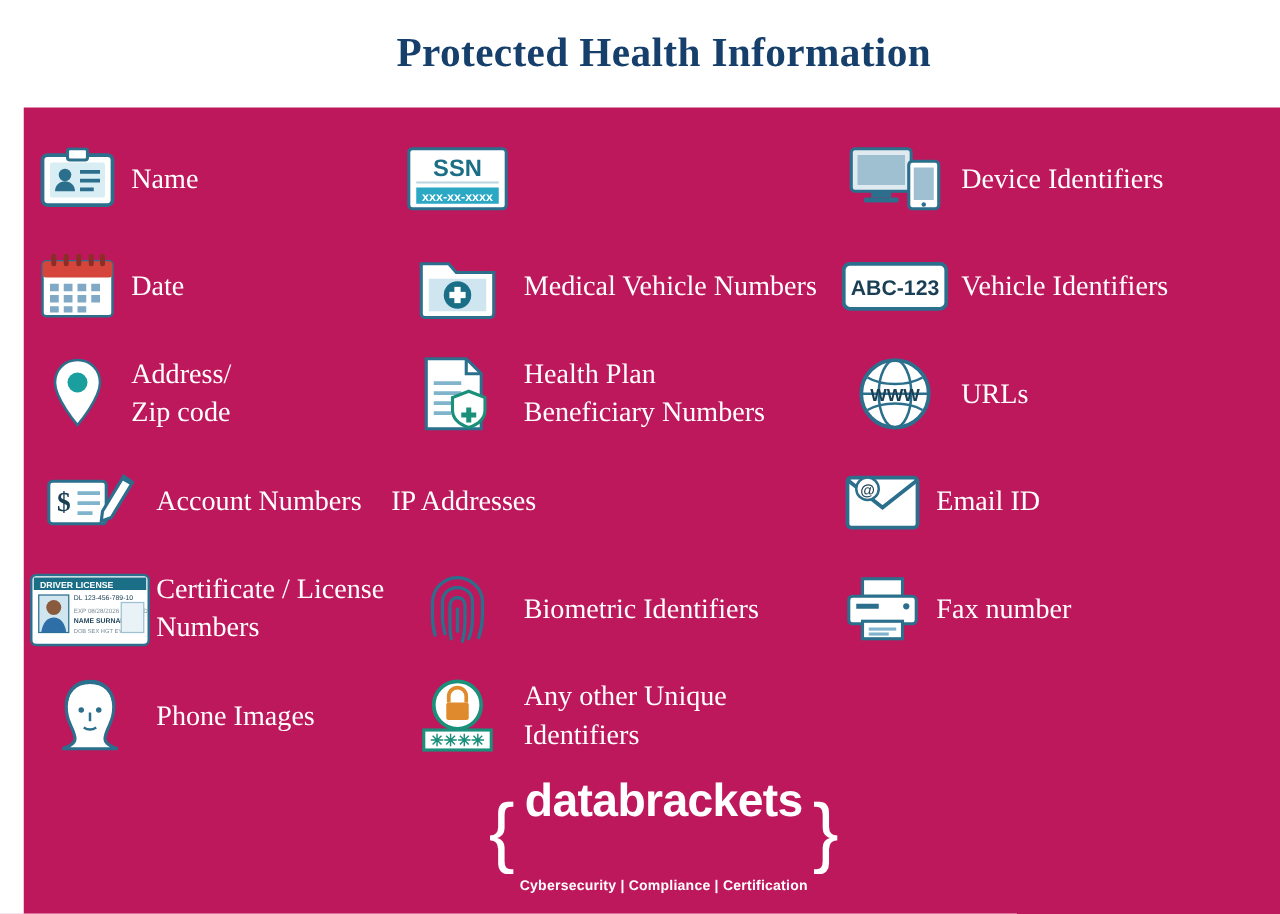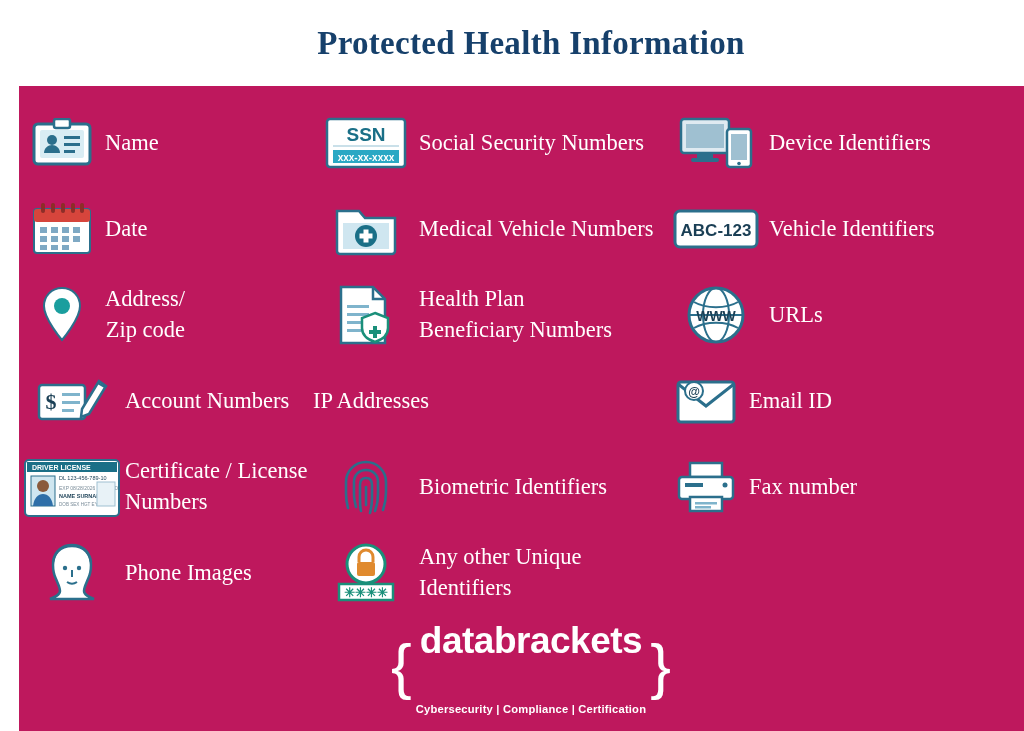--- a/index.html
+++ b/index.html
@@ -141,22 +141,20 @@
       <div class="cell col2">
         <div class="icon-wrap">
           <svg width="82" height="52" viewBox="0 0 82 52">
             <rect x="2" y="2" width="78" height="48" rx="3" fill="#ffffff" stroke="#2b6f8c" stroke-width="2.5"></rect>
             <text x="41" y="24" font-family="Liberation Sans, sans-serif" font-size="19" font-weight="bold" fill="#1a6f87" text-anchor="middle">SSN</text>
             <line x1="8" y1="29" x2="74" y2="29" stroke="#b9d6e2" stroke-width="1.5"></line>
             <rect x="8" y="33" width="66" height="13" fill="#2aa8c4"></rect>
             <text x="41" y="43.5" font-family="Liberation Sans, sans-serif" font-size="10" font-weight="bold" fill="#ffffff" text-anchor="middle">xxx-xx-xxxx</text>
           </svg>
         </div>
-        <div class="label">Social Security
-Numbers</div>
       </div>
 
       <div class="cell col3">
         <div class="icon-wrap">
           <svg width="78" height="56" viewBox="0 0 78 56">
             <rect x="4" y="4" width="48" height="34" rx="3" fill="#dfeaf1" stroke="#2b6f8c" stroke-width="2.5"></rect>
             <rect x="9" y="9" width="38" height="24" fill="#9fc0d1"></rect>
             <path d="M20 38h16v5H20z" fill="#2b6f8c"></path>
             <rect x="14" y="43" width="28" height="4" rx="2" fill="#2b6f8c"></rect>
             <rect x="50" y="14" width="24" height="38" rx="3" fill="#ffffff" stroke="#2b6f8c" stroke-width="2.5"></rect>
@@ -219,21 +217,21 @@
         <div class="label">Vehicle Identifiers</div>
       </div>
 
       <div class="cell col1">
         <div class="icon-wrap">
           <svg width="46" height="60" viewBox="0 0 46 60">
             <path d="M23 3C12.5 3 5 11 5 21c0 13 18 34 18 34s18-21 18-34C41 11 33.5 3 23 3z" fill="#ffffff" stroke="#2b6f8c" stroke-width="2"></path>
             <circle cx="23" cy="21" r="8" fill="#1a9e9e"></circle>
           </svg>
         </div>
-        <div class="label" style="white-space: pre-line; text-align: right;">Address/
+        <div class="label" style="white-space: pre-line;">Address/
 Zip code</div>
       </div>
 
       <div class="cell col2">
         <div class="icon-wrap">
           <svg width="62" height="64" viewBox="0 0 62 64">
             <path d="M6 4h32l12 12v44H6z" fill="#ffffff" stroke="#2b6f8c" stroke-width="2.5"></path>
             <path d="M38 4v12h12" fill="none" stroke="#2b6f8c" stroke-width="2.5"></path>
             <g fill="#7fb4cc">
               <rect x="12" y="22" width="22" height="3"></rect>

